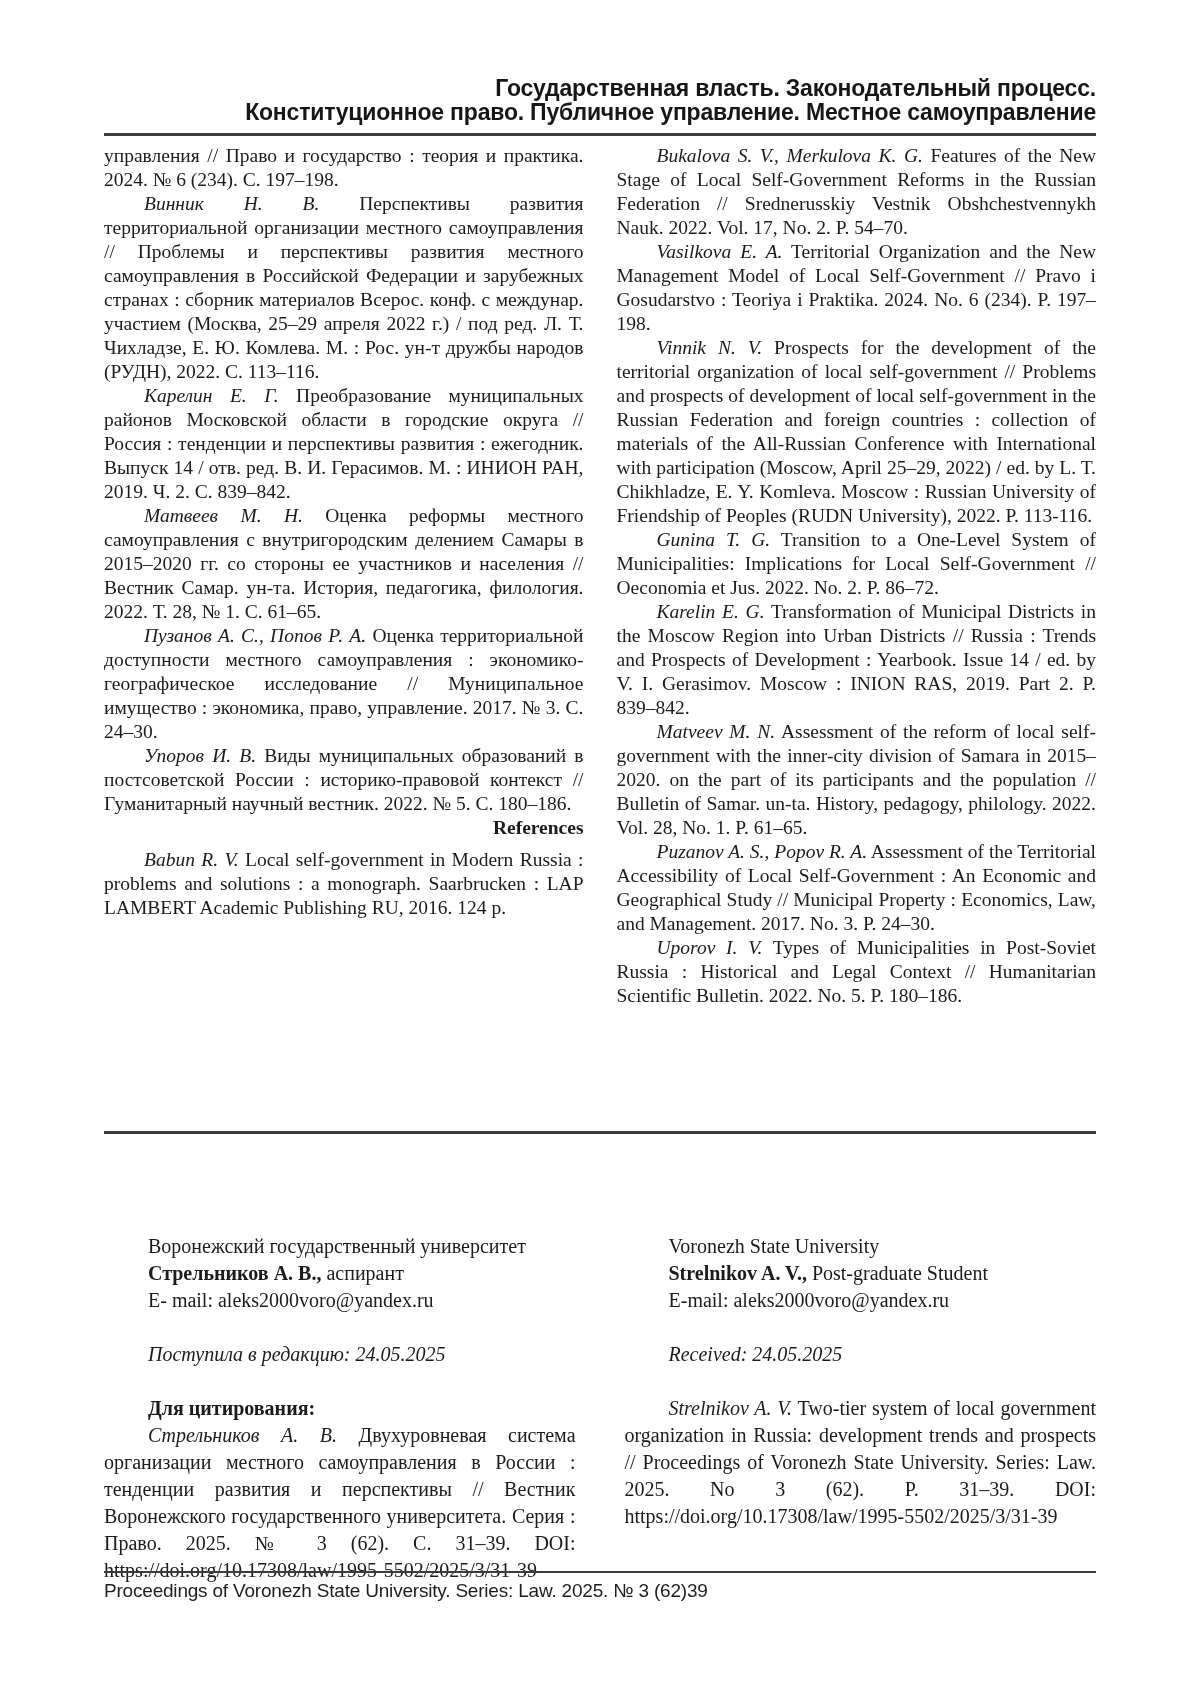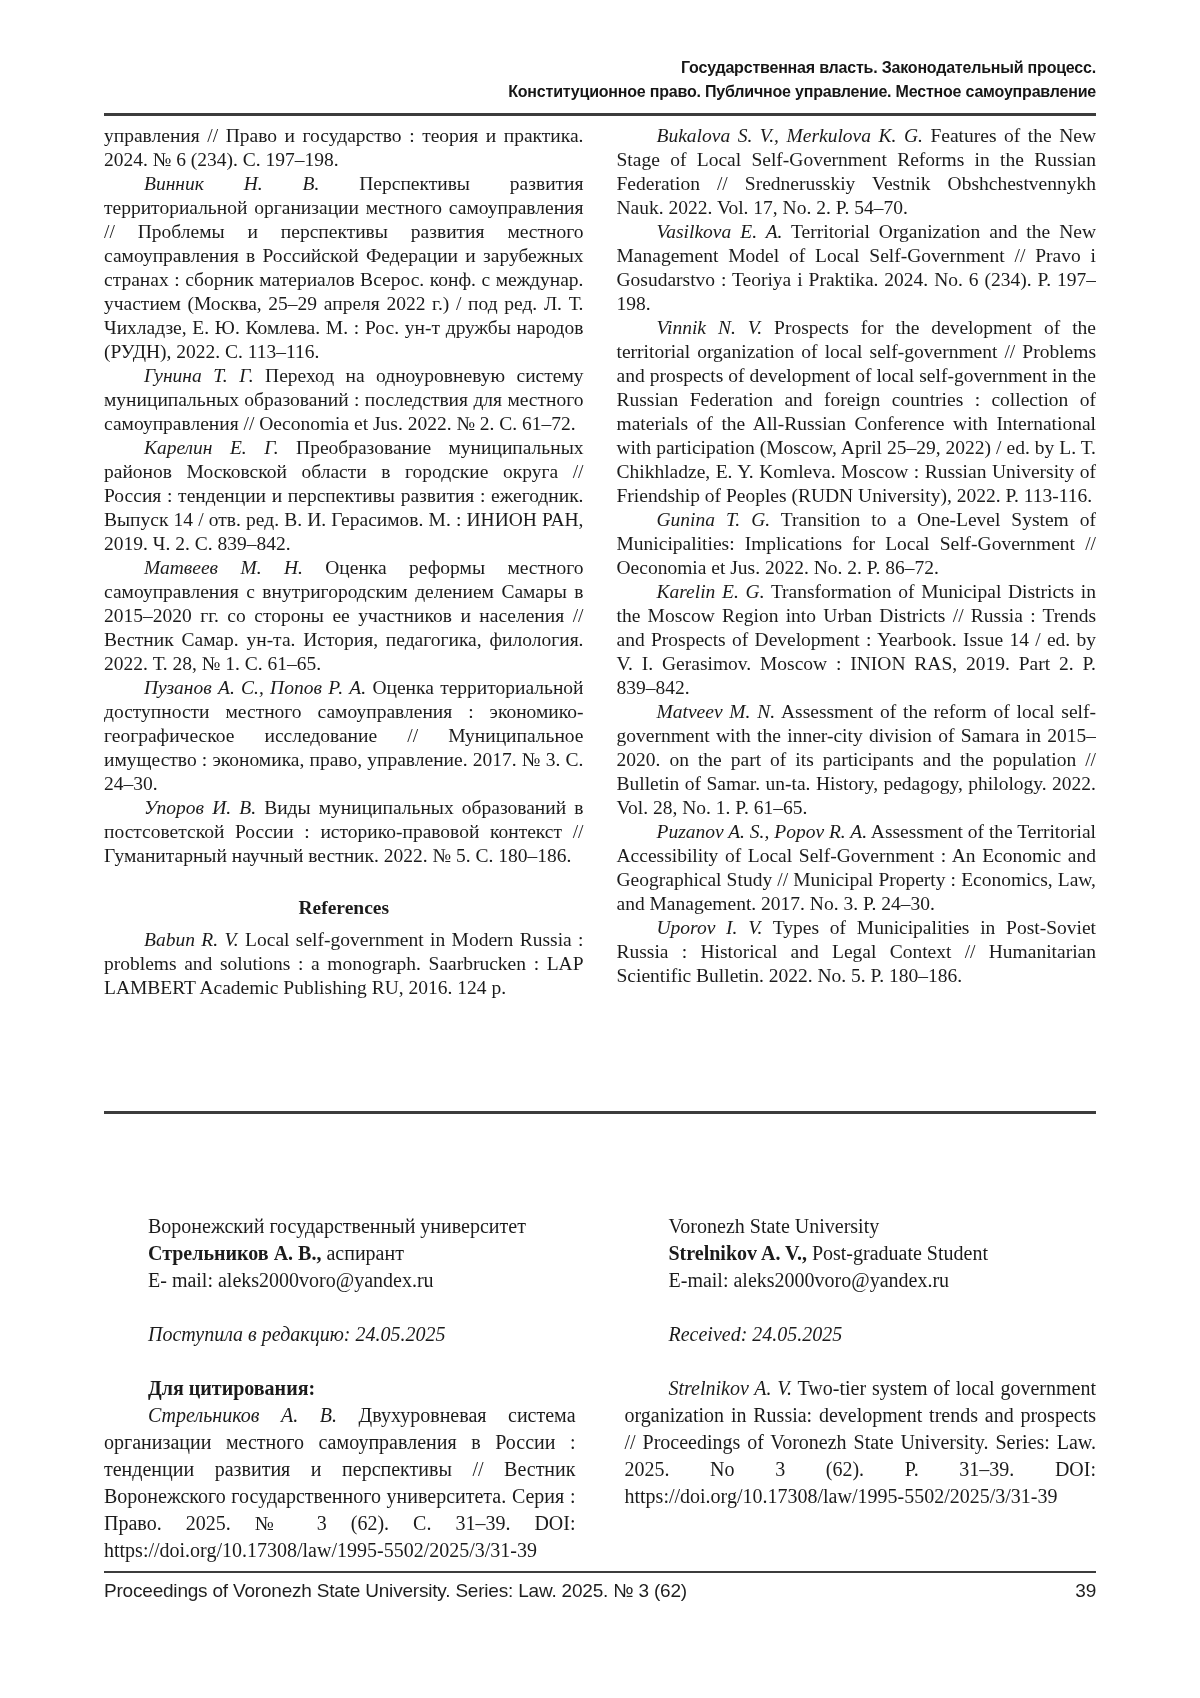--- a/index.html
+++ b/index.html
@@ -7,25 +7,25 @@
     width: 1200px; height: 1698px;
     background: #ffffff;
     color: #1b1b1b;
     font-family: "Liberation Serif", "DejaVu Serif", serif;
   }
   .page { position: relative; width: 1200px; height: 1698px; overflow: hidden; }
   .content { margin: 0 104px; width: 992px; }
 
   
   .running-head {
-    padding-top: 56px;
+    padding-top: 76px;
     text-align: right;
     font-family: "Liberation Sans", sans-serif;
     font-weight: 700;
-    font-size: 16px;
+    font-size: 23px;
     line-height: 24px;
     letter-spacing: -0.2px;
     color: #161616;
   }
   .rule-top { margin-top: 9px; border-top: 3px solid #3c3c3c; }
 
   
   .cols {
     display: flex;
     gap: 33px;
@@ -35,22 +35,22 @@
   }
   .col {
     flex: 1 1 0;
     font-size: 19.5px;
     line-height: 24px;
     text-align: justify;
   }
   p.ref { margin: 0; text-indent: 40px; }
   p.ref.cont { text-indent: 0; }
   .refs-heading {
-    margin: 28px 0 8px 0;
-    text-align: center;
+    margin: 0 0 8px 0;
+    text-align: right;
     font-weight: 700;
     font-size: 19.5px;
   }
   .rule-mid { border-top: 3px solid #3c3c3c; }
 
   
   .authors {
     display: flex;
     gap: 49px;
     padding-top: 56px;
@@ -64,21 +64,21 @@
   .bold { font-weight: 700; }
   .ital { font-style: italic; }
 
   
   .footer-rule {
     position: absolute; left: 104px; right: 104px; top: 1571px;
     border-top: 2px solid #3c3c3c;
   }
   .footer {
     position: absolute; left: 104px; right: 104px; top: 1580px;
-    display: flex; justify-content: space-between; align-items: baseline;
+    display: flex; align-items: baseline;
     font-family: "Liberation Sans", sans-serif;
     font-size: 19px;
     letter-spacing: -0.2px;
     color: #1e1e1e;
   }
 </style>
 </head>
 <body>
 
 <div class="page">
@@ -89,21 +89,20 @@
       <div>Конституционное право. Публичное управление. Местное самоуправление</div>
     </div>
     <div class="rule-top"></div>
 
     <div class="cols">
 
       <div class="col">
         <p class="ref cont">управления // Право и государство : теория и практика. 2024. № 6 (234). С. 197–198.</p>
 
         <p class="ref"><i>Винник Н. В.</i> <span>Перспективы развития территориальной организации местного самоуправления // Проблемы и перспективы развития местного самоуправления в Российской Федерации и зарубежных странах : сборник материалов Всерос. конф. с междунар. участием (Москва, 25–29 апреля 2022 г.) / под ред. Л. Т. Чихладзе, Е. Ю. Комлева. М. : Рос. ун-т дружбы народов (РУДН), 2022. С. 113–116.</span></p>
-        <p class="ref"><i>Гунина Т. Г.</i> <span>Переход на одноуровневую систему муниципальных образований : последствия для местного самоуправления // Oeconomia et Jus. 2022. № 2. С. 61–72.</span></p>
         <p class="ref"><i>Карелин Е. Г.</i> <span>Преобразование муниципальных районов Московской области в городские округа // Россия : тенденции и перспективы развития : ежегодник. Выпуск 14 / отв. ред. В. И. Герасимов. М. : ИНИОН РАН, 2019. Ч. 2. С. 839–842.</span></p>
         <p class="ref"><i>Матвеев М. Н.</i> <span>Оценка реформы местного самоуправления с внутригородским делением Самары в 2015–2020 гг. со стороны ее участников и населения // Вестник Самар. ун-та. История, педагогика, филология. 2022. Т. 28, № 1. С. 61–65.</span></p>
         <p class="ref"><i>Пузанов А. С., Попов Р. А.</i> <span>Оценка территориальной доступности местного самоуправления : экономико-географическое исследование // Муниципальное имущество : экономика, право, управление. 2017. № 3. С. 24–30.</span></p>
         <p class="ref"><i>Упоров И. В.</i> <span>Виды муниципальных образований в постсоветской России : историко-правовой контекст // Гуманитарный научный вестник. 2022. № 5. С. 180–186.</span></p>
 
         <div class="refs-heading">References</div>
 
         <p class="ref"><i>Babun R. V.</i> <span>Local self-government in Modern Russia : problems and solutions : a monograph. Saarbrucken : LAP LAMBERT Academic Publishing RU, 2016. 124 p.</span></p>
       </div>
 

